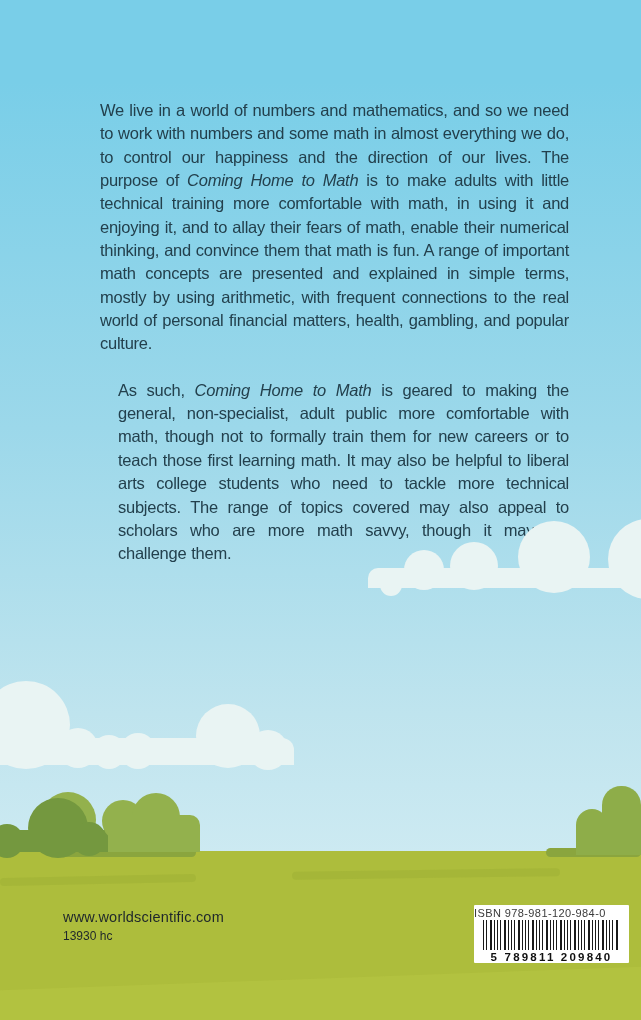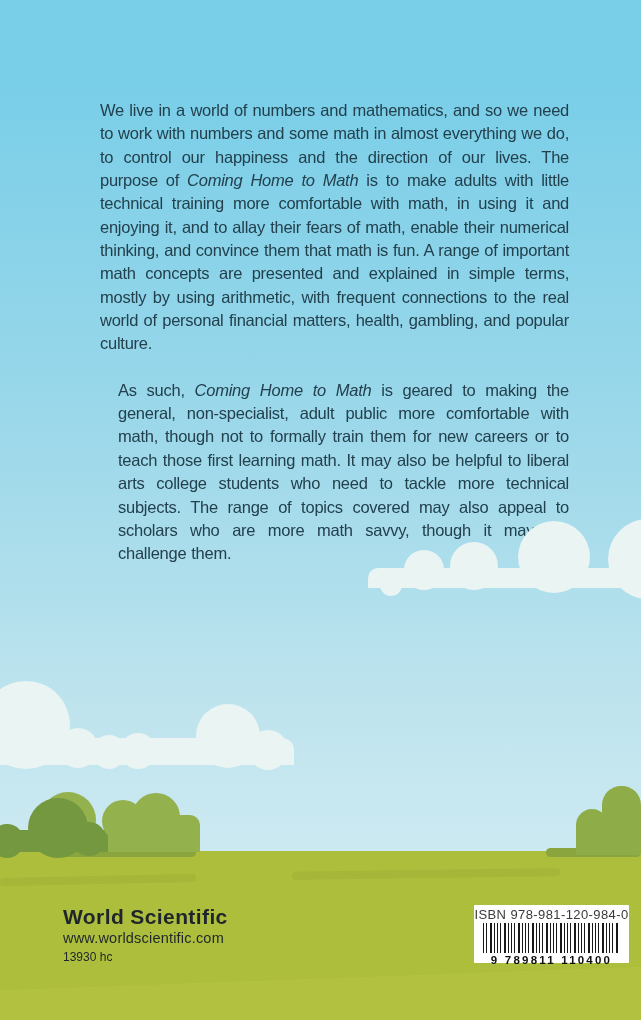--- a/index.html
+++ b/index.html
@@ -67,21 +67,21 @@
   .blurb p{margin:0;}
   .blurb p + p{margin-top:23px;margin-left:18px;}
   .blurb .it{font-style:italic;}
   
   .publisher{left:63px; top:906px; color:var(--ink);}
   .pub-name{font-size:21px; font-weight:bold; letter-spacing:0.4px; line-height:21px;}
   .pub-site{font-size:14.5px; margin-top:3px; letter-spacing:0.2px;}
   .pub-code{font-size:12px; margin-top:4px;}
   
   .barcode{left:474px; top:905px; width:155px; height:58px; background:#ffffff; border-radius:1px;}
-  .bc-label{font-size:13px; color:#3a3a3a; text-align:center; margin-top:2px; letter-spacing:0.4px;}
+  .bc-label{font-size:11px; color:#3a3a3a; text-align:left; margin-top:2px; letter-spacing:0.4px;}
   .bc-bars{margin:1px 9px 0 9px; height:30px;
     background:repeating-linear-gradient(90deg,
       #191919 0 1.5px, transparent 1.5px 3px,
       #191919 3px 4px, transparent 4px 7px,
       #191919 7px 9.5px, transparent 9.5px 11px,
       #191919 11px 12px, transparent 12px 14px);}
   .bc-digits{font-size:11.5px; color:#111; text-align:center; letter-spacing:2.2px; margin-top:1px; font-weight:bold;}
 </style>
 </head>
 <body>
@@ -130,24 +130,23 @@
     <span class="bl-lightbase"></span>
   </div>
 
   <div>
     <span class="bshadow right"></span>
     <span class="br-short"></span>
     <span class="br-tall"></span>
   </div>
 
   <div class="abs publisher">
-    <div class="pub-name">World Scientific</div>
     <div class="pub-site">www.worldscientific.com</div>
     <div class="pub-code">13930 hc</div>
   </div>
 
   <div class="abs barcode">
     <div class="bc-label">ISBN 978-981-120-984-0</div>
     <div class="bc-bars"></div>
-    <div class="bc-digits">9 789811 110400</div>
+    <div class="bc-digits">5 789811 209840</div>
   </div>
 
 </div>
 
 </body></html>

